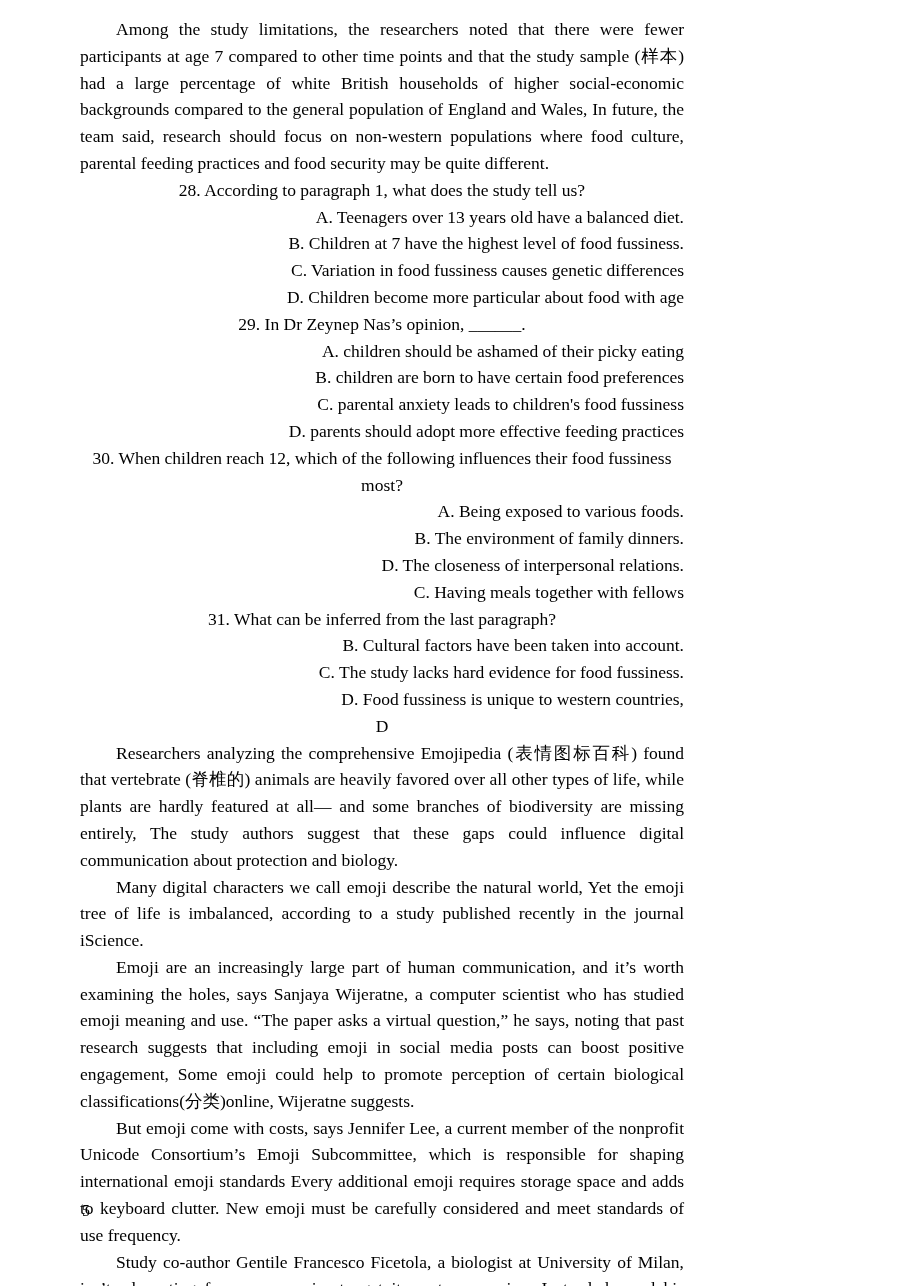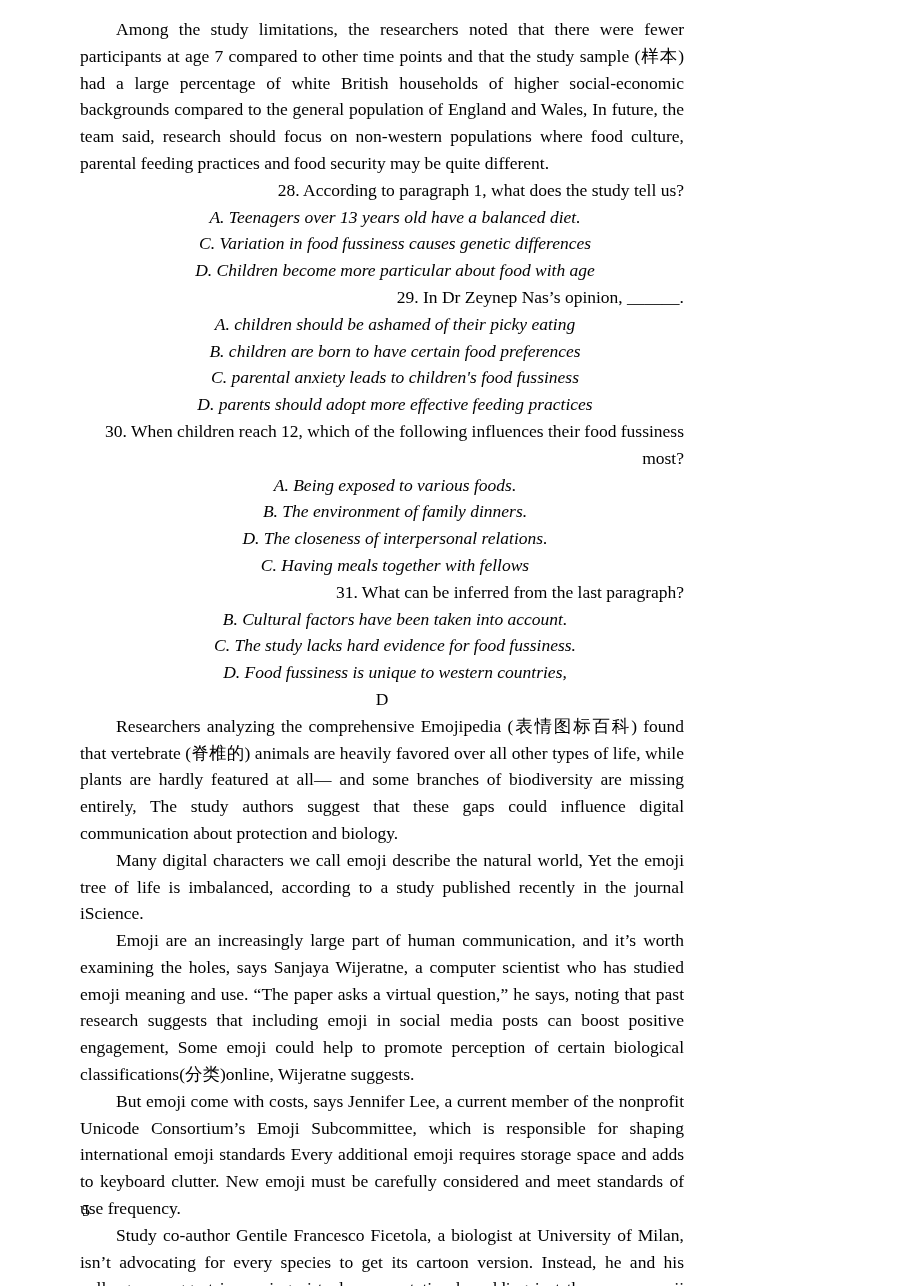--- a/index.html
+++ b/index.html
@@ -23,27 +23,26 @@
   }
   p {
     margin: 0;
     line-height: 26.8px;
     text-align: justify;
   }
   p.indent {
     text-indent: 36px;
   }
   p.stem {
-    text-align: right;
+    text-align: center;
     font-family: Liberation Serif, serif;
   }
   p.option {
     padding-left: 26px;
-    text-align: center;
-    font-style: italic;
+    text-align: right;
   }
   p.section-label {
     text-align: center;
     text-indent: 0;
   }
   .page-number {
     position: absolute;
     left: 82px;
     top: 1198px;
     font-size: 16px;
@@ -53,20 +52,21 @@
 </head>
 <body>
 
 <div class="page">
 
   <p class="indent">Among the study limitations, the researchers noted that there were fewer participants at age 7 compared to other time points and that the study sample (样本) had a large percentage of white British households of higher social-economic backgrounds compared to the general population of England and Wales, In future, the team said, research should focus on non-western populations where food culture, parental feeding practices and food security may be quite different.</p>
 
   <div>
     <p class="stem">28. According to paragraph 1, what does the study tell us?</p>
     <p class="option">A. Teenagers over 13 years old have a balanced diet.</p>
+    <p class="option">B. Children at 7 have the highest level of food fussiness.</p>
     <p class="option">C. Variation in food fussiness causes genetic differences</p>
     <p class="option">D. Children become more particular about food with age</p>
   </div>
 
   <div>
     <p class="stem">29. In Dr Zeynep Nas’s opinion, ______.</p>
     <p class="option">A. children should be ashamed of their picky eating</p>
     <p class="option">B. children are born to have certain food preferences</p>
     <p class="option">C. parental anxiety leads to children's food fussiness</p>
     <p class="option">D. parents should adopt more effective feeding practices</p>

